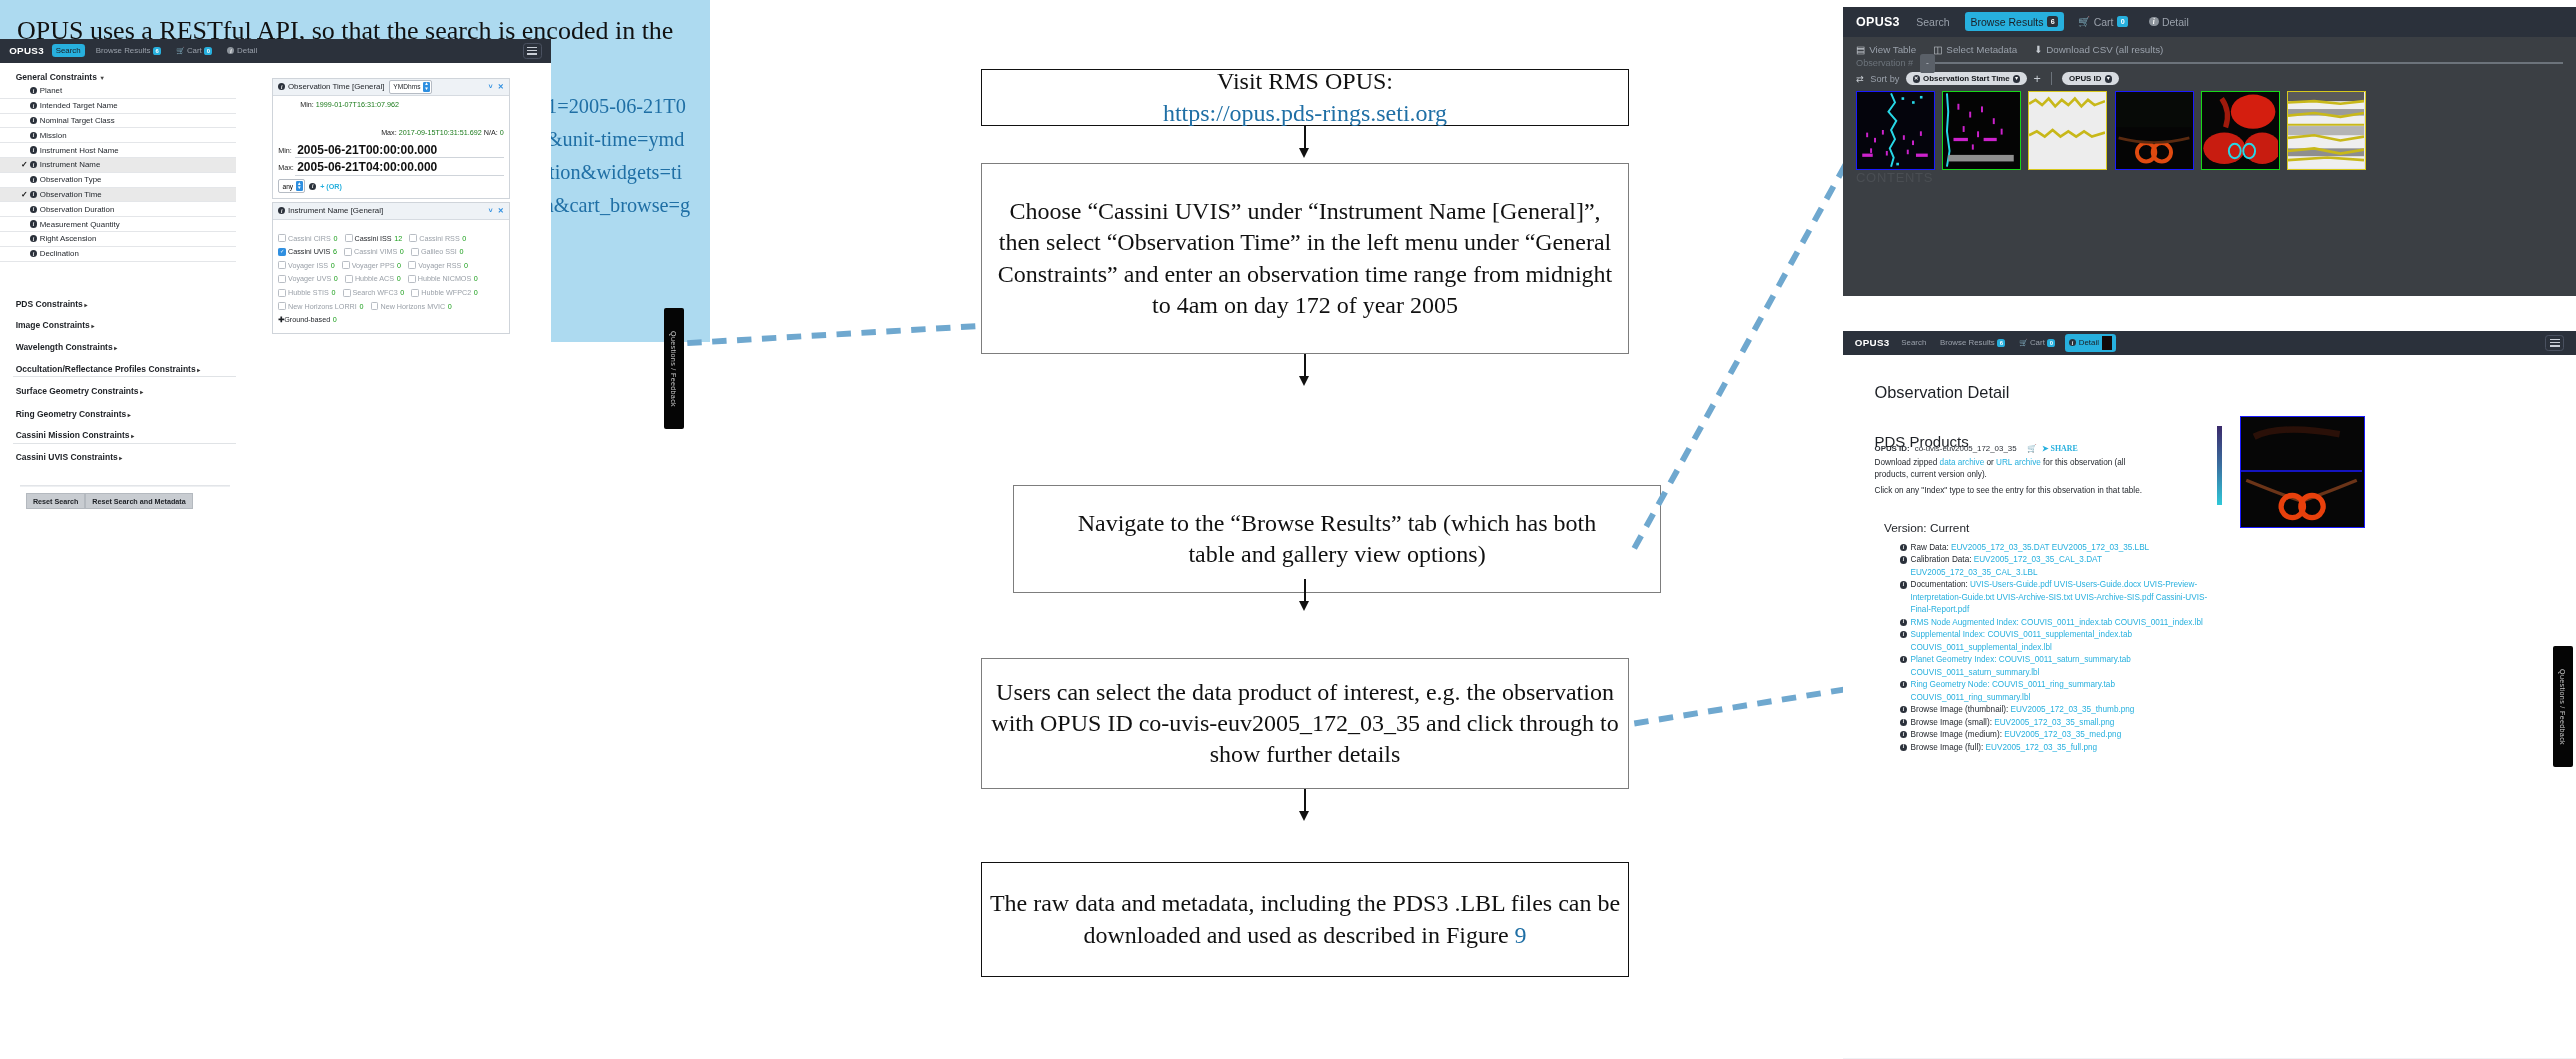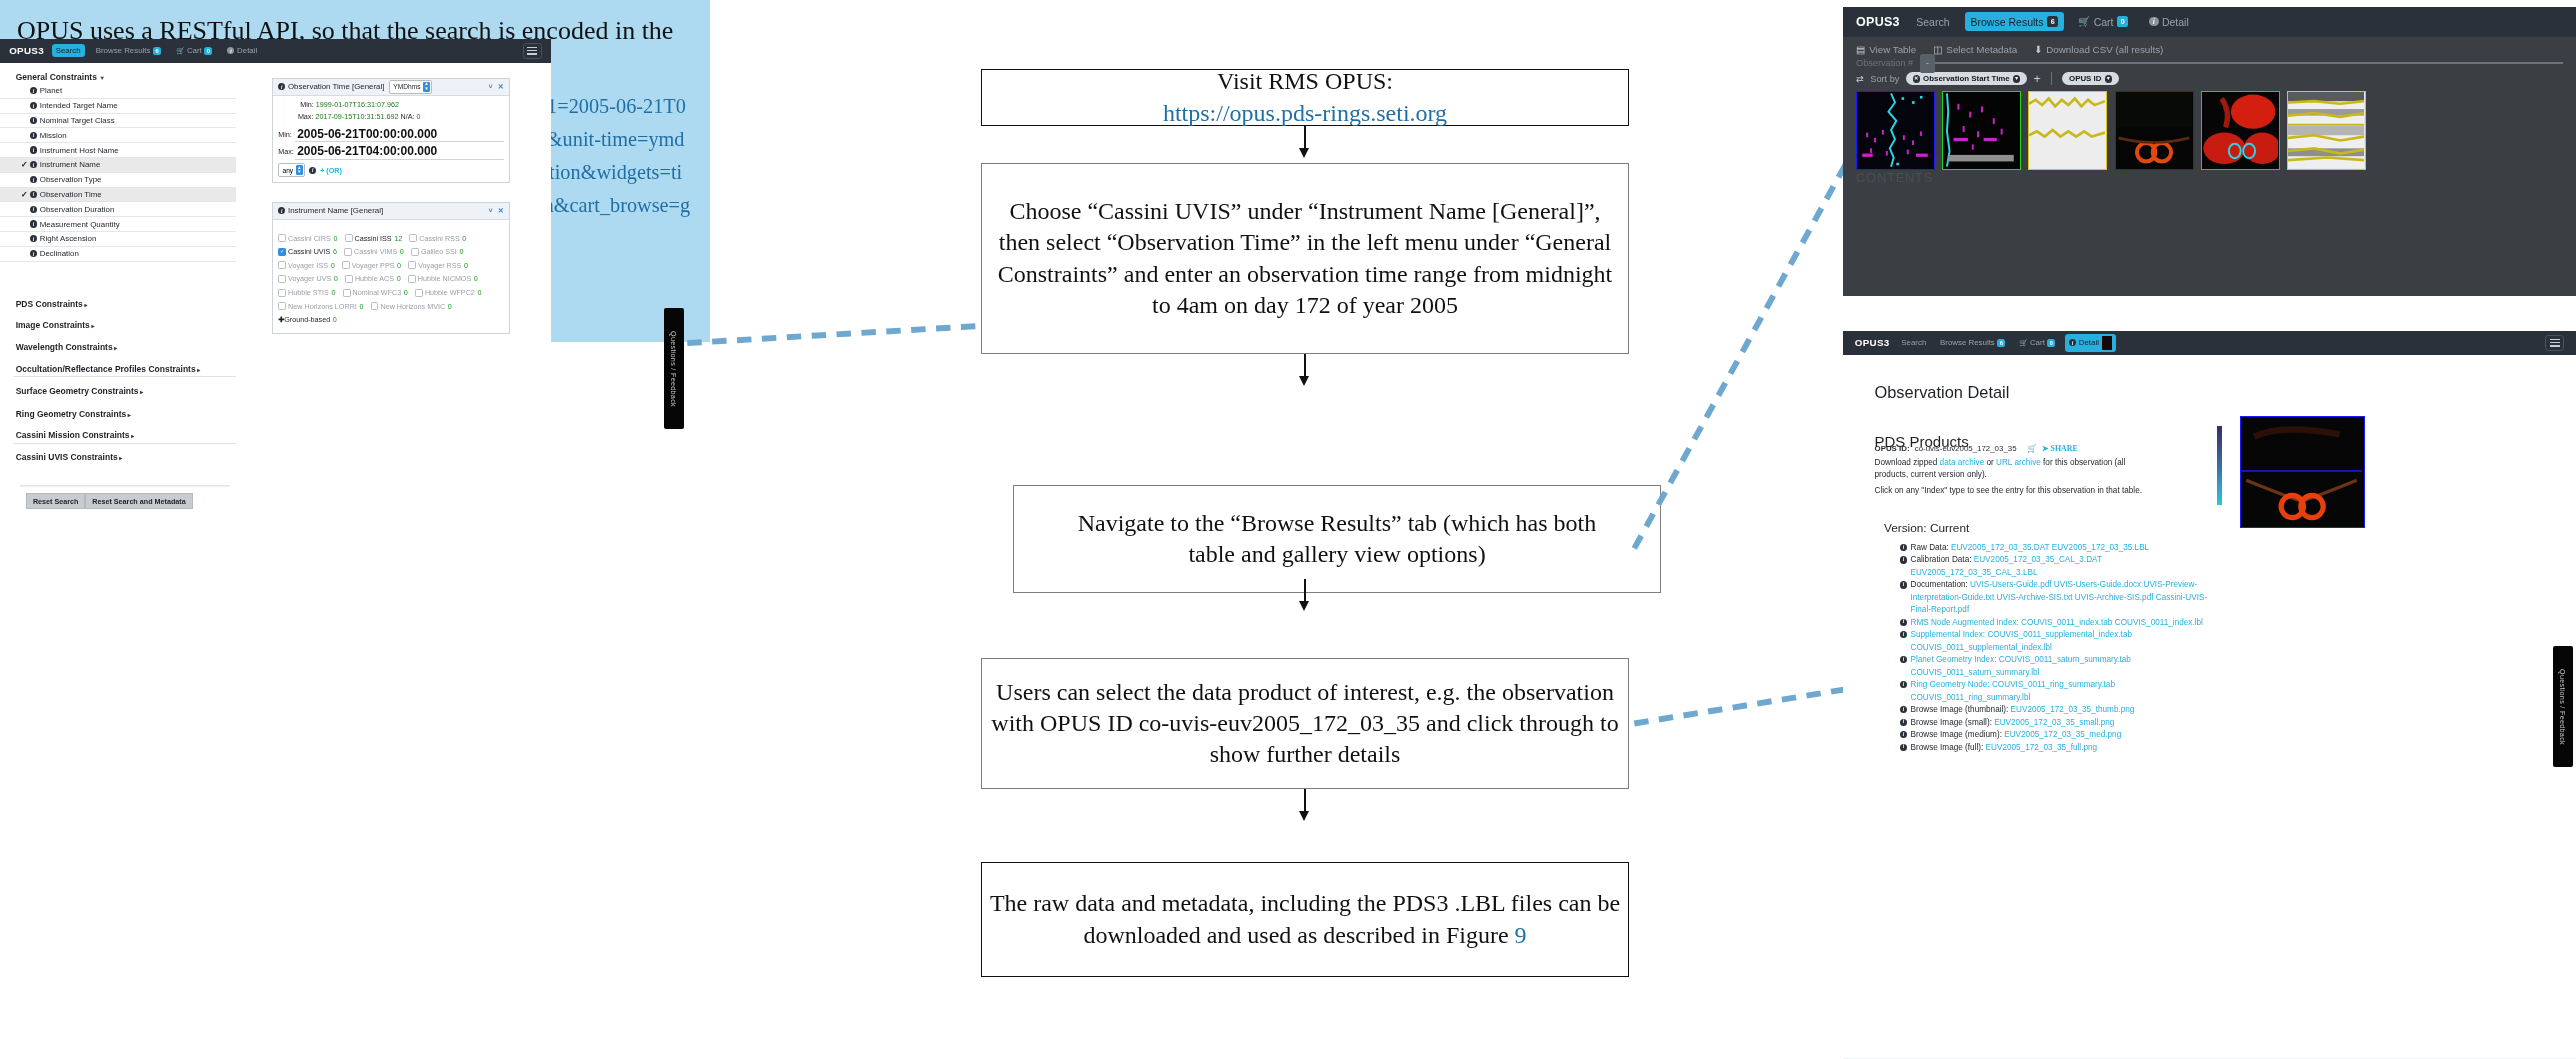--- a/index.html
+++ b/index.html
@@ -260,21 +260,21 @@
       <span class="wbtns">
         <span>˅</span>
         <span>✕</span>
       </span>
     </div>
     <div class="wbody">
       <div class="mm" style="padding-left:22px;">
         <span>Min:</span>
         <span class="g">1999-01-07T16:31:07.962</span>
       </div>
-      <div class="mm" style="padding-left:19.7px;margin-top:3px;">
+      <div class="mm" style="padding-left:19.7px;margin-top:19px;text-align:right;">
         <span>Max:</span>
         <span class="g">2017-09-15T10:31:51.692</span>
         <span>N/A:</span>
         <span class="g">0</span>
       </div>
       <div class="inputrow" style="margin-top:4.6px;">
         <label>Min:</label>
         <span class="fld">2005-06-21T00:00:00.000</span>
       </div>
       <div class="inputrow">
@@ -371,21 +371,21 @@
           </span>
         </div>
         <div class="cbrow">
           <span class="cbitem">
             <span class="cb"></span>
             <span>Hubble STIS</span>
             <span class="cnt">0</span>
           </span>
           <span class="cbitem">
             <span class="cb"></span>
-            <span>Nominal WFC3</span>
+            <span>Search WFC3</span>
             <span class="cnt">0</span>
           </span>
           <span class="cbitem">
             <span class="cb"></span>
             <span>Hubble WFPC2</span>
             <span class="cnt">0</span>
           </span>
         </div>
         <div class="cbrow">
           <span class="cbitem">

